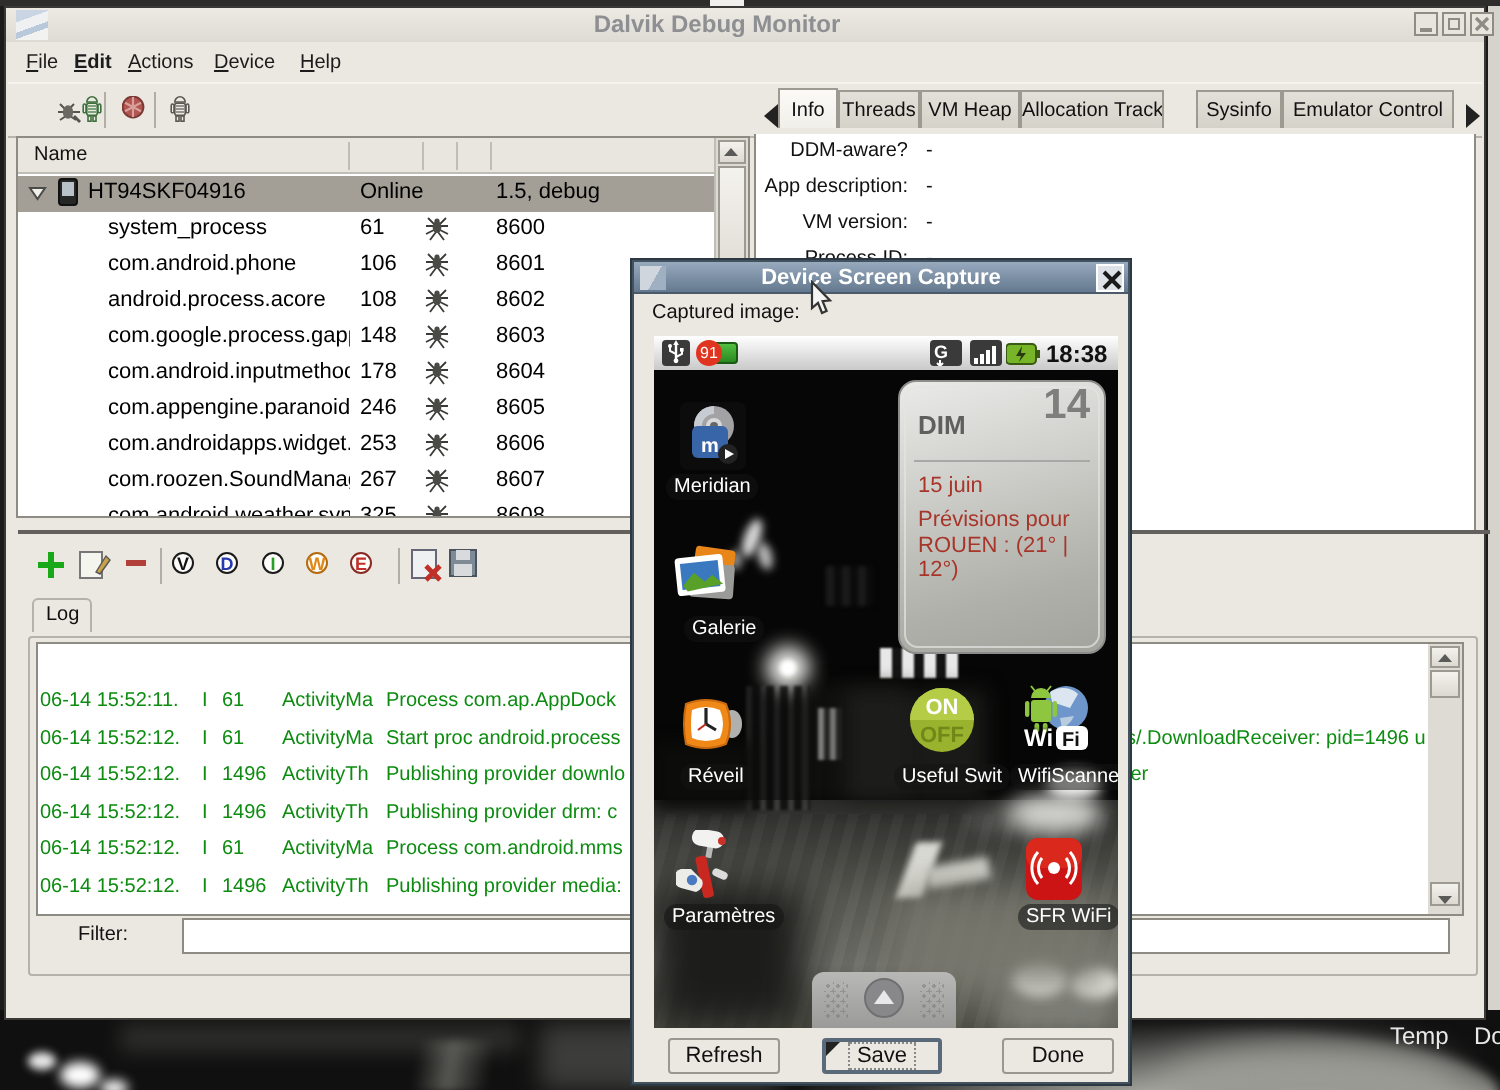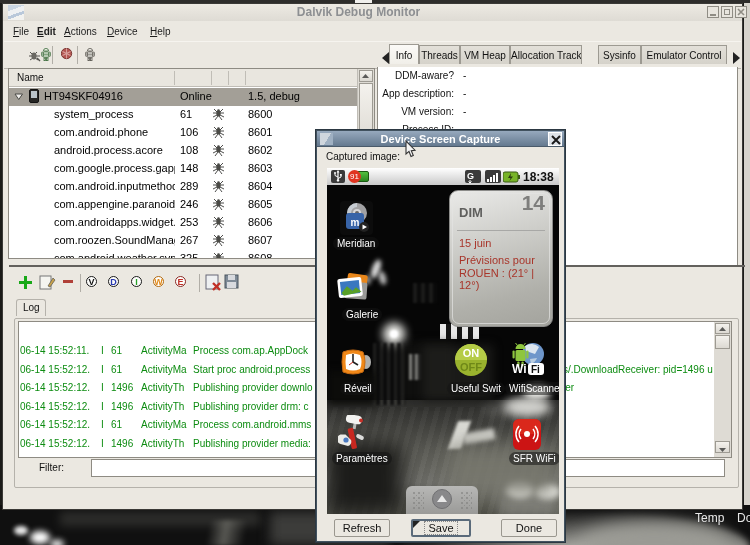--- a/index.html
+++ b/index.html
@@ -257,21 +257,21 @@
               <g stroke="#3a3a38" stroke-width="0.9" fill="none">
                 <path d="M2 1 l3 3 M11 1 l-3 3 M1 5 h4 M12 5 h-4 M1 9 l4 -2 M12 9 l-4 -2 M3 12 l3 -4 M10 12 l-3 -4"></path>
               </g>
               <ellipse cx="6.5" cy="5.5" rx="2.2" ry="3" fill="#4a4a46"></ellipse>
               <circle cx="6.5" cy="2.6" r="1.3" fill="#4a4a46"></circle>
             </svg></div>
           <div style="left:239px;">8603</div>
         </div>
       <div class="trow" style="top:109px;">
           <div style="left:45px; width:121px; overflow:hidden;">com.android.inputmethod</div>
-          <div style="left:171px;">289</div>
+          <div style="left:171px;">178</div>
           <div class="bug" style="left:203px; top:2px;"><svg width="13" height="13" viewBox="0 0 13 13">
               <g stroke="#3a3a38" stroke-width="0.9" fill="none">
                 <path d="M2 1 l3 3 M11 1 l-3 3 M1 5 h4 M12 5 h-4 M1 9 l4 -2 M12 9 l-4 -2 M3 12 l3 -4 M10 12 l-3 -4"></path>
               </g>
               <ellipse cx="6.5" cy="5.5" rx="2.2" ry="3" fill="#4a4a46"></ellipse>
               <circle cx="6.5" cy="2.6" r="1.3" fill="#4a4a46"></circle>
             </svg></div>
           <div style="left:239px;">8604</div>
         </div>
       <div class="trow" style="top:127px;">

